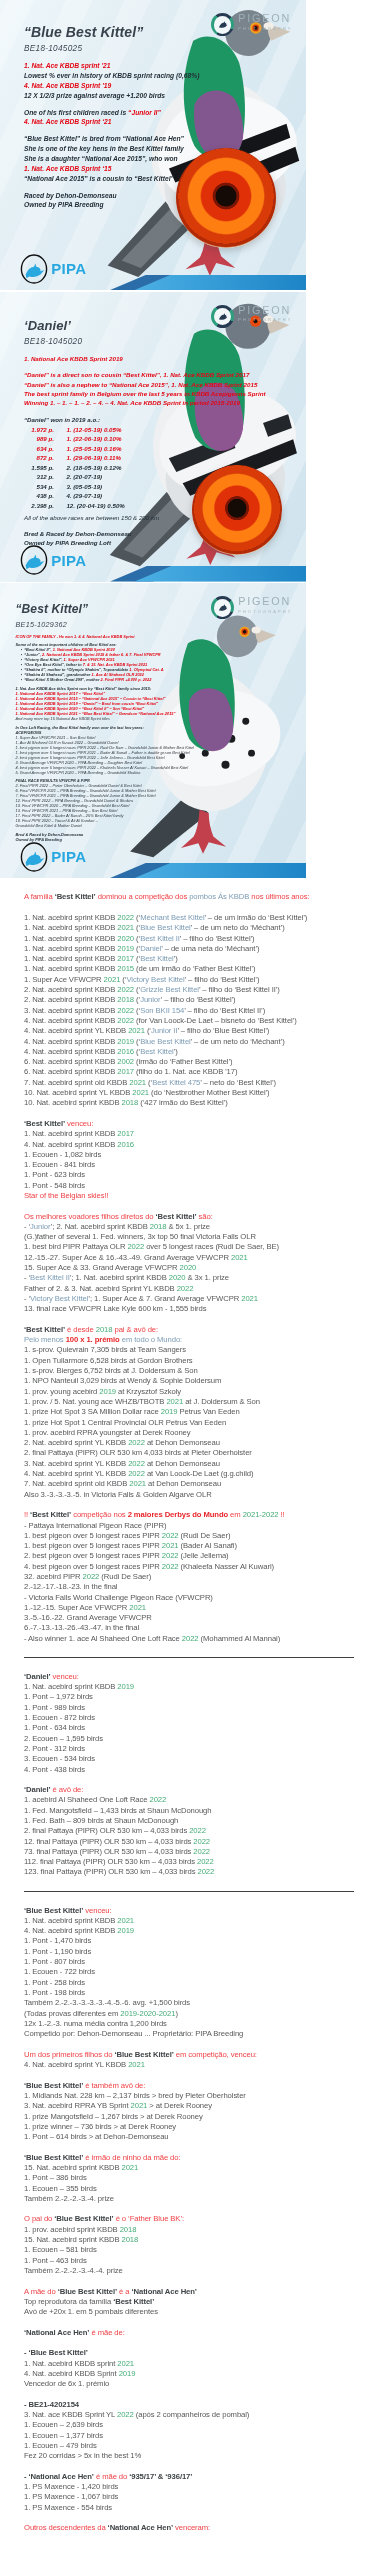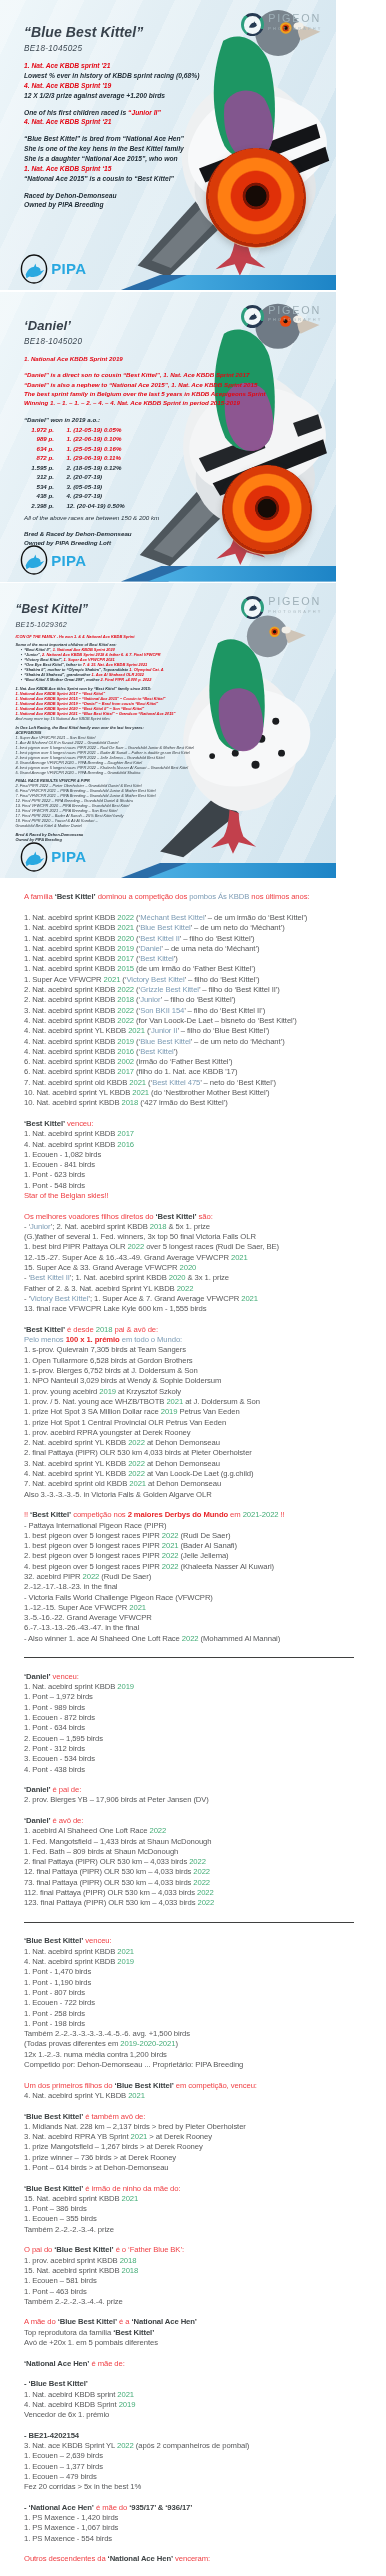--- a/index.html
+++ b/index.html
@@ -1,20 +1,20 @@
 <!DOCTYPE html>
 <html style="font-size:8.2px"><head>
 <meta charset="utf-8">
 <style>
   html,body{margin:0;padding:0;background:#ffffff;}
   body{width:386px;font-family:"Liberation Sans", sans-serif;}
   .page{width:386px;overflow:hidden;background:#fff;}
 
   
-  .card{position:relative;width:336px;height:290px;overflow:hidden;
+  .card{position:relative;width:306px;height:290px;overflow:hidden;
     background:linear-gradient(118deg,#eff7fa 0%,#e2eef4 35%,#cfe3ee 100%);}
   .card::before{content:'';position:absolute;inset:-25%;pointer-events:none;
     background:repeating-linear-gradient(115deg,rgba(255,255,255,.28) 0 24px,rgba(255,255,255,0) 24px 53px);}
   .card + .card{margin-top:1.5px;}
   .card.c3{height:295px;}
 
   .ctext{position:absolute;z-index:5;font-style:italic;}
   .c1 .ctext{left:24px;top:24px;}
   .c2 .ctext{left:24px;top:26px;}
   .c3 .ctext{left:15.5px;top:18.5px;}
@@ -467,24 +467,20 @@
           <p class="ln"><span>1. Pont – 1,972 birds</span></p>
           <p class="ln"><span>1. Pont - 989 birds</span></p>
           <p class="ln"><span>1. Ecouen - 872 birds</span></p>
           <p class="ln"><span>1. Pont - 634 birds</span></p>
           <p class="ln"><span>2. Ecouen – 1,595 birds</span></p>
           <p class="ln"><span>2. Pont - 312 birds</span></p>
           <p class="ln"><span>3. Ecouen - 534 birds</span></p>
           <p class="ln"><span>4. Pont - 438 birds</span></p>
         </section>
         <section>
-          <p class="h"><span class="dk">‘Daniel’</span><span class="red"> é pai de:</span></p>
-          <p class="ln"><span>2. prov. Bierges YB – 17,906 birds at Peter Jansen (DV)</span></p>
-        </section>
-        <section>
           <p class="h"><span class="dk">‘Daniel’</span><span class="red"> é avô de:</span></p>
           <p class="ln"><span>1. acebird Al Shaheed One Loft Race </span><span class="g">2022</span></p>
           <p class="ln"><span>1. Fed. Mangotsfield – 1,433 birds at Shaun McDonough</span></p>
           <p class="ln"><span>1. Fed. Bath – 809 birds at Shaun McDonough</span></p>
           <p class="ln"><span>2. final Pattaya (PIPR) OLR 530 km – 4,033 birds </span><span class="g">2022</span></p>
           <p class="ln"><span>12. final Pattaya (PIPR) OLR 530 km – 4,033 birds </span><span class="g">2022</span></p>
           <p class="ln"><span>73. final Pattaya (PIPR) OLR 530 km – 4,033 birds </span><span class="g">2022</span></p>
           <p class="ln"><span>112. final Pattaya (PIPR) OLR 530 km – 4,033 birds </span><span class="g">2022</span></p>
           <p class="ln"><span>123. final Pattaya (PIPR) OLR 530 km – 4,033 birds </span><span class="g">2022</span></p>
         </section>

